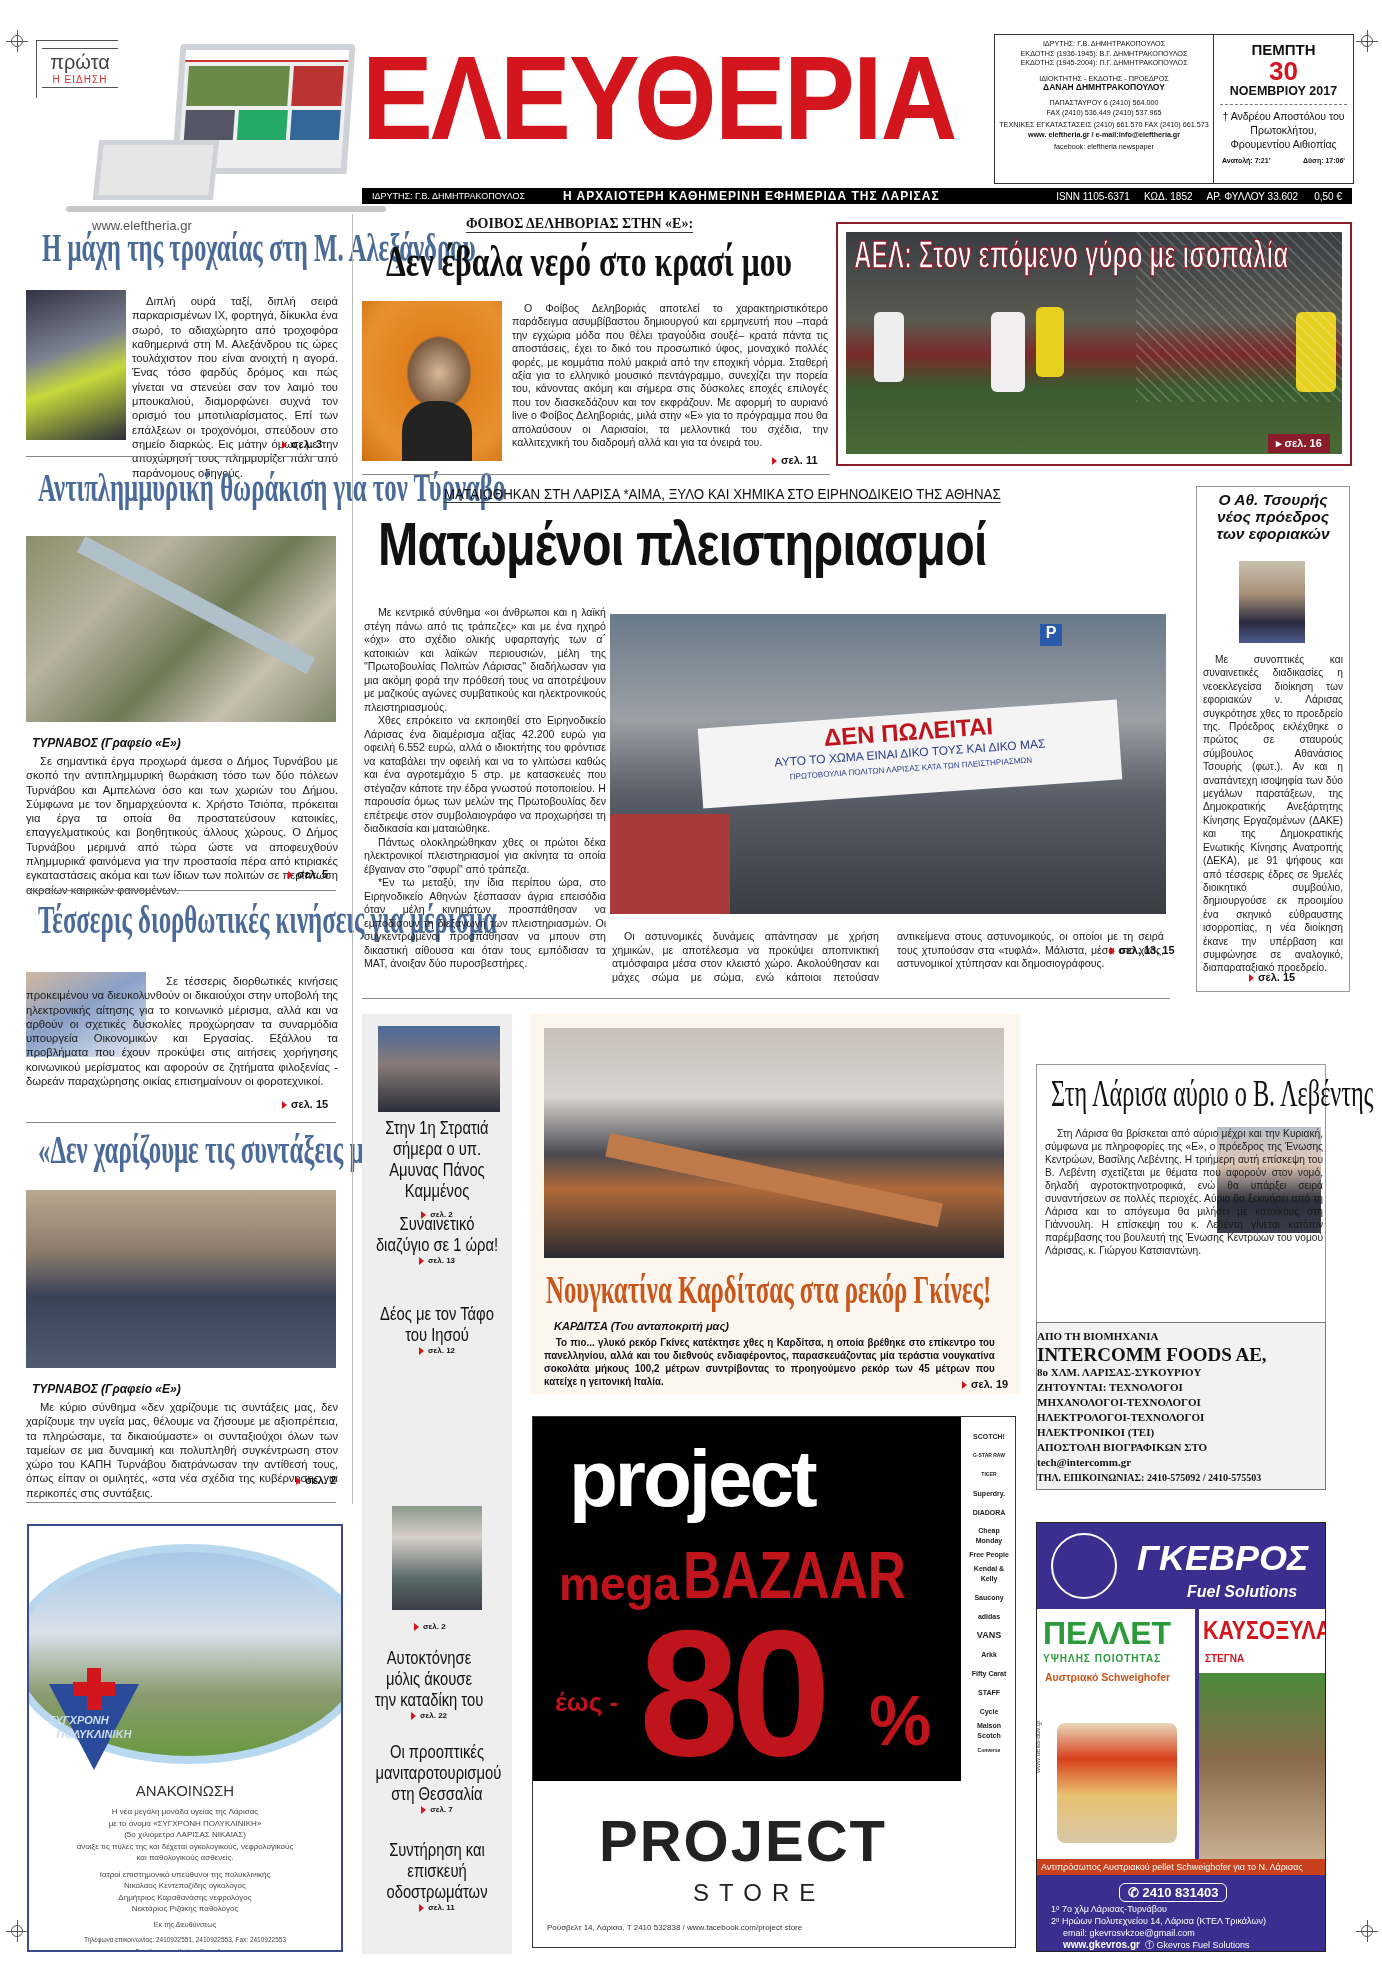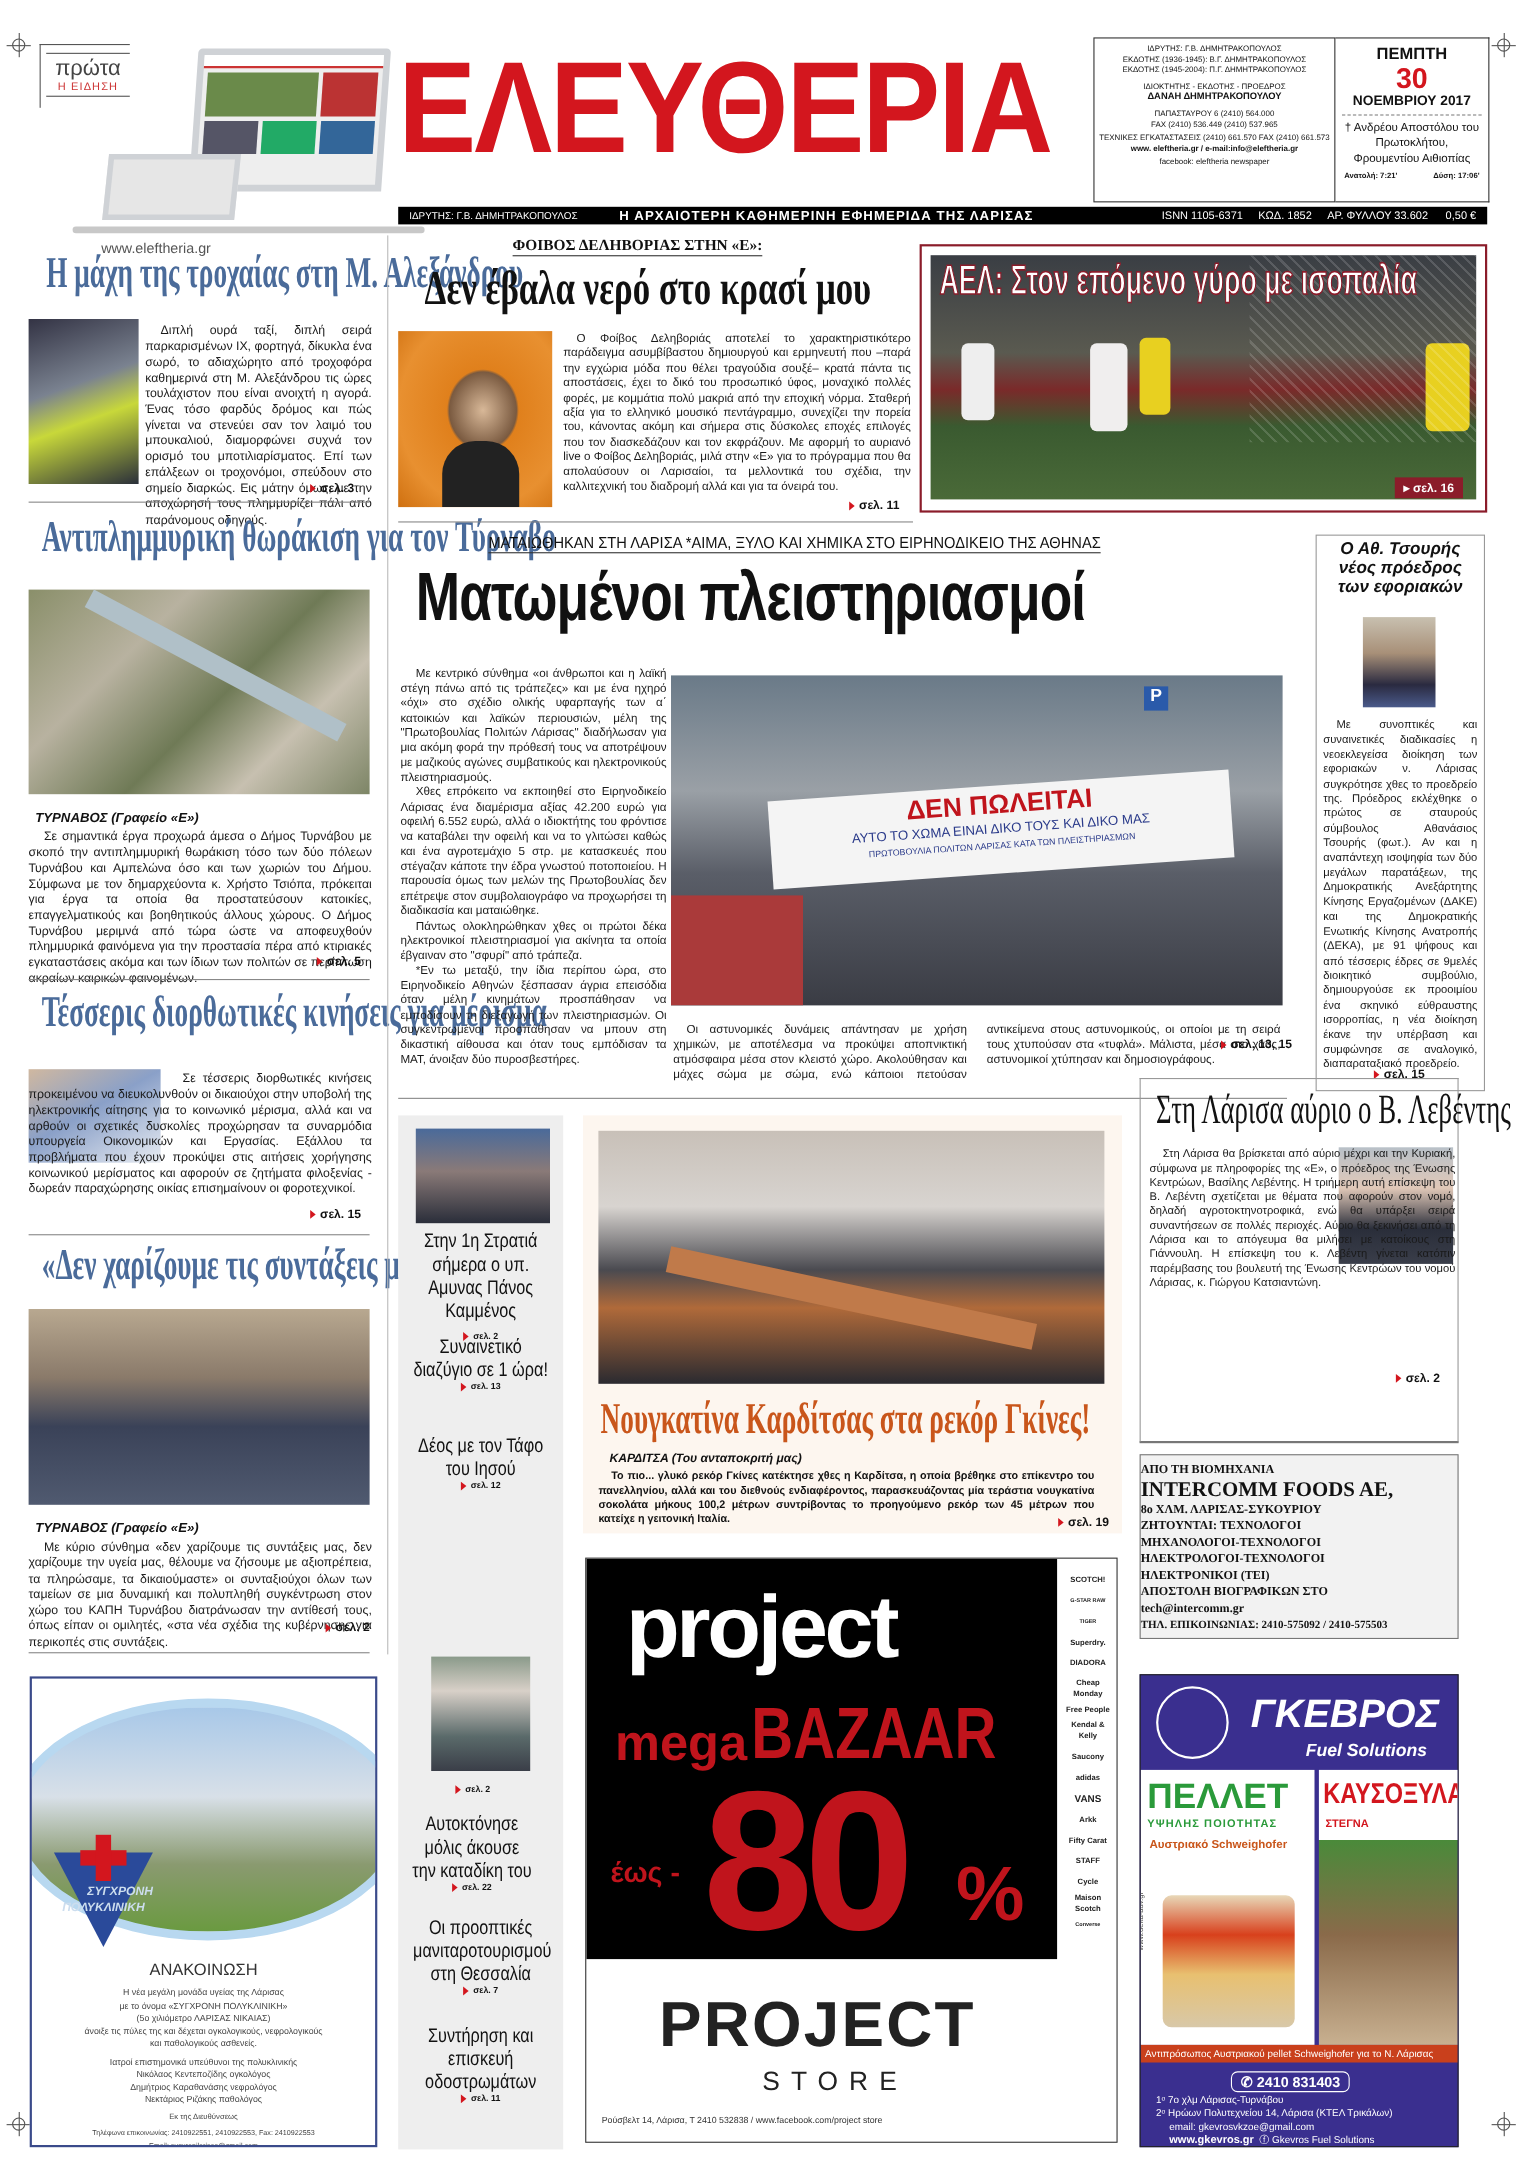--- a/index.html
+++ b/index.html
@@ -136,21 +136,21 @@
   <div class="sel abs" style="left:270px;top:346px">σελ. 2</div>
 </div>
 <div class="hr" style="left:26px;top:1502px;width:310px"></div>
 
 <div class="abs" style="left:27px;top:1524px;width:316px;height:428px;border:2px solid #3a4a8a;background:#fff;overflow:hidden">
   <div class="abs" style="left:-20px;top:18px;width:360px;height:220px;border-radius:50%;background:linear-gradient(180deg,#a8c8e8 0%,#d8e0e8 40%,#8a9a70 70%,#6a9a40 100%);border:8px solid #b8d8f0"></div>
   <div class="abs" style="left:20px;top:128px;width:90px;height:116px">
     <div style="position:absolute;left:0;top:30px;width:0;height:0;border-left:45px solid transparent;border-right:45px solid transparent;border-top:86px solid #2a4a9a"></div>
     <div style="position:absolute;left:24px;top:10px;width:42px;height:14px;background:#d3161e;top:28px"></div>
     <div style="position:absolute;left:38px;top:14px;width:14px;height:42px;background:#d3161e"></div>
-    <div style="position:absolute;left:0;top:60px;width:90px;text-align:right;color:#cde;font-weight:bold;font-style:italic;font-size:11px">ΣΥΓΧΡΟΝΗ</div>
+    <div style="position:absolute;left:0;top:60px;width:90px;text-align:left;color:#cde;font-weight:bold;font-style:italic;font-size:11px">ΣΥΓΧΡΟΝΗ</div>
     <div style="position:absolute;left:0;top:74px;width:90px;text-align:center;color:#cde;font-weight:bold;font-style:italic;font-size:11px">ΠΟΛΥΚΛΙΝΙΚΗ</div>
   </div>
   <div class="abs" style="left:0;top:256px;width:312px;text-align:center;font-size:15px;color:#333">ΑΝΑΚΟΙΝΩΣΗ</div>
   <div class="abs" style="left:0;top:280px;width:312px;text-align:center;font-size:8px;line-height:11.5px;color:#444">
     <div>Η νέα μεγάλη μονάδα υγείας της Λάρισας</div>
     <div>με το όνομα «ΣΥΓΧΡΟΝΗ ΠΟΛΥΚΛΙΝΙΚΗ»</div>
     <div>(5ο χιλιόμετρο ΛΑΡΙΣΑΣ ΝΙΚΑΙΑΣ)</div>
     <div>άνοιξε τις πύλες της και δέχεται ογκολογικούς, νεφρολογικούς</div>
     <div>και παθολογικούς ασθενείς.</div>
     <div style="margin-top:5px">Ιατροί επιστημονικά υπεύθυνοι της πολυκλινικής</div>
@@ -282,21 +282,21 @@
     <div style="font-size:9px">VANS</div>
     <div>Arkk</div>
     <div>Fifty Carat</div>
     <div>STAFF</div>
     <div>Cycle</div>
     <div style="line-height:10px">Maison Scotch</div>
     <div style="font-size:5px">Converse</div>
   </div>
 </div>
 
-<div class="abs" style="left:1036px;top:980px;width:290px;height:332px;border:1px solid #999;border-bottom:2px solid #777">
+<div class="abs" style="left:1036px;top:1064px;width:290px;height:332px;border:1px solid #999;border-bottom:2px solid #777">
   <div style="position:absolute;left:14px;top:6px;font-family:'Liberation Serif',serif;font-size:38px;white-space:nowrap;transform:scaleX(0.64);transform-origin:left">Στη Λάρισα αύριο ο Β. Λεβέντης</div>
   <div class="photo" style="left:180px;top:62px;width:104px;height:106px;background:linear-gradient(180deg,#b8c0c8 0%,#e0c8b8 35%,#2a2e3a 70%,#3a3e4a 100%)"></div>
   <div class="body" style="position:absolute;left:8px;top:62px;width:278px;font-size:10.2px;line-height:13px;text-indent:12px">Στη Λάρισα θα βρίσκεται από αύριο μέχρι και την Κυριακή, σύμφωνα με πληροφορίες της «Ε», ο πρόεδρος της Ένωσης Κεντρώων, Βασίλης Λεβέντης. Η τριήμερη αυτή επίσκεψη του Β. Λεβέντη σχετίζεται με θέματα που αφορούν στον νομό, δηλαδή αγροτοκτηνοτροφικά, ενώ θα υπάρξει σειρά συναντήσεων σε πολλές περιοχές. Αύριο θα ξεκινήσει από τη Λάρισα και το απόγευμα θα μιλήσει με κατοίκους στη Γιάννουλη. Η επίσκεψη του κ. Λεβέντη γίνεται κατόπιν παρέμβασης του βουλευτή της Ένωσης Κεντρώων του νομού Λάρισας, κ. Γιώργου Κατσιαντώνη.</div>
   <div class="sel abs" style="left:232px;top:266px">σελ. 2</div>
 </div>
 
 <div class="abs" style="left:1036px;top:1322px;width:290px;height:168px;border:1px solid #777;background:#f2f2f2;font-family:'Liberation Serif',serif;font-weight:bold;font-size:11px;line-height:15px;padding-top:6px">
   <div>ΑΠΟ ΤΗ ΒΙΟΜΗΧΑΝΙΑ</div>
   <div style="font-size:19px;line-height:21px">INTERCOMM FOODS AE,</div>
   <div>8ο ΧΛΜ. ΛΑΡΙΣΑΣ-ΣΥΚΟΥΡΙΟΥ</div>

